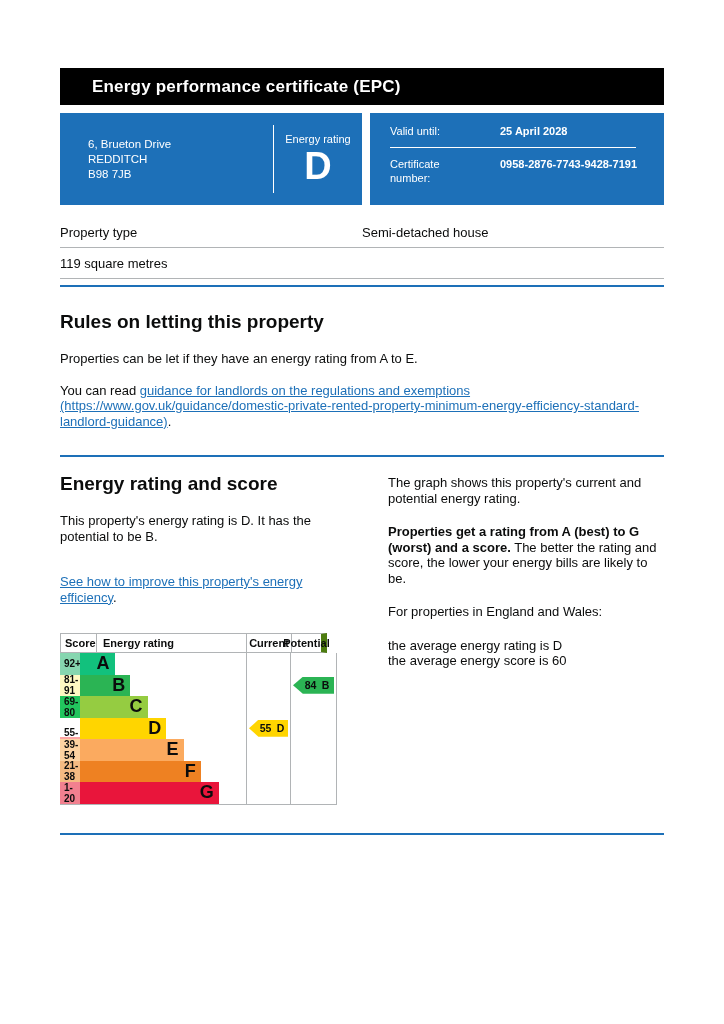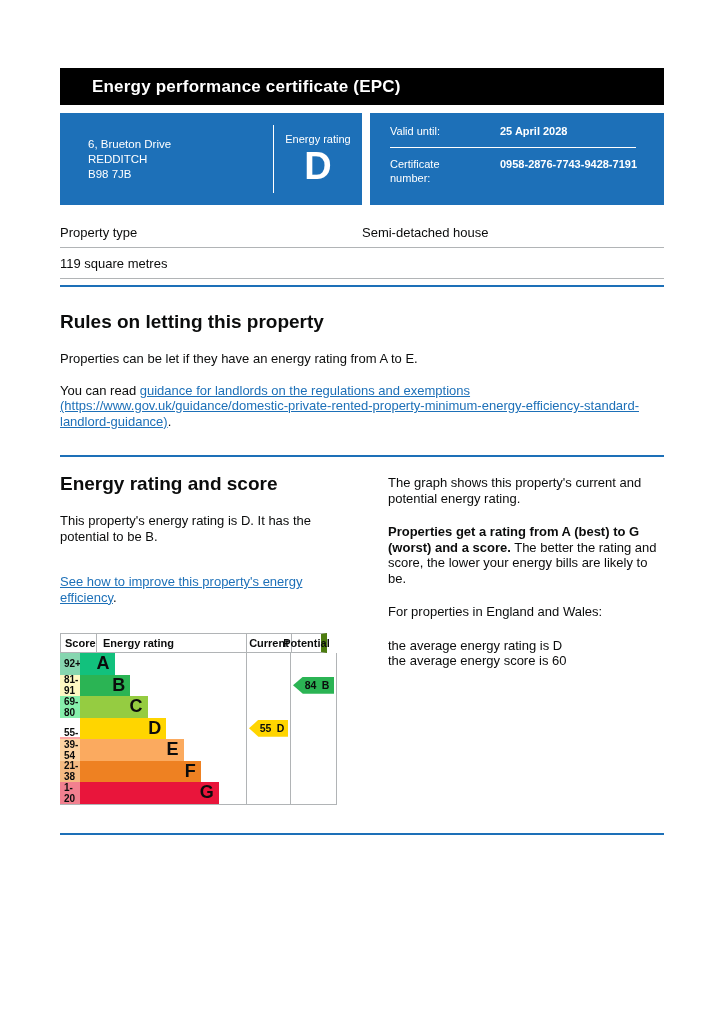--- a/index.html
+++ b/index.html
@@ -176,21 +176,21 @@
                     <div class="epc-bar" style="width: 23%; background: rgb(18, 193, 125);">A</div>
                   </div>
                 </div>
                 <div class="epc-row">
                   <div class="epc-score" style="background: #fef9c3;">81-91</div>
                   <div class="epc-track">
                     <div class="epc-bar" style="width: 33.5%; background: rgb(43, 180, 84);">B</div>
                   </div>
                 </div>
                 <div class="epc-row">
-                  <div class="epc-score" style="background: #86efac;">69-80</div>
+                  <div class="epc-score" style="background: #22c55e;">69-80</div>
                   <div class="epc-track">
                     <div class="epc-bar" style="width: 45%; background: rgb(149, 204, 65);">C</div>
                   </div>
                 </div>
                 <div class="epc-row">
                   <div class="epc-score" style="background: #fca5a5; margin-top: 19px;">55-68</div>
                   <div class="epc-track">
                     <div class="epc-bar" style="width: 57.5%; background: rgb(255, 213, 0);">D</div>
                   </div>
                 </div>

